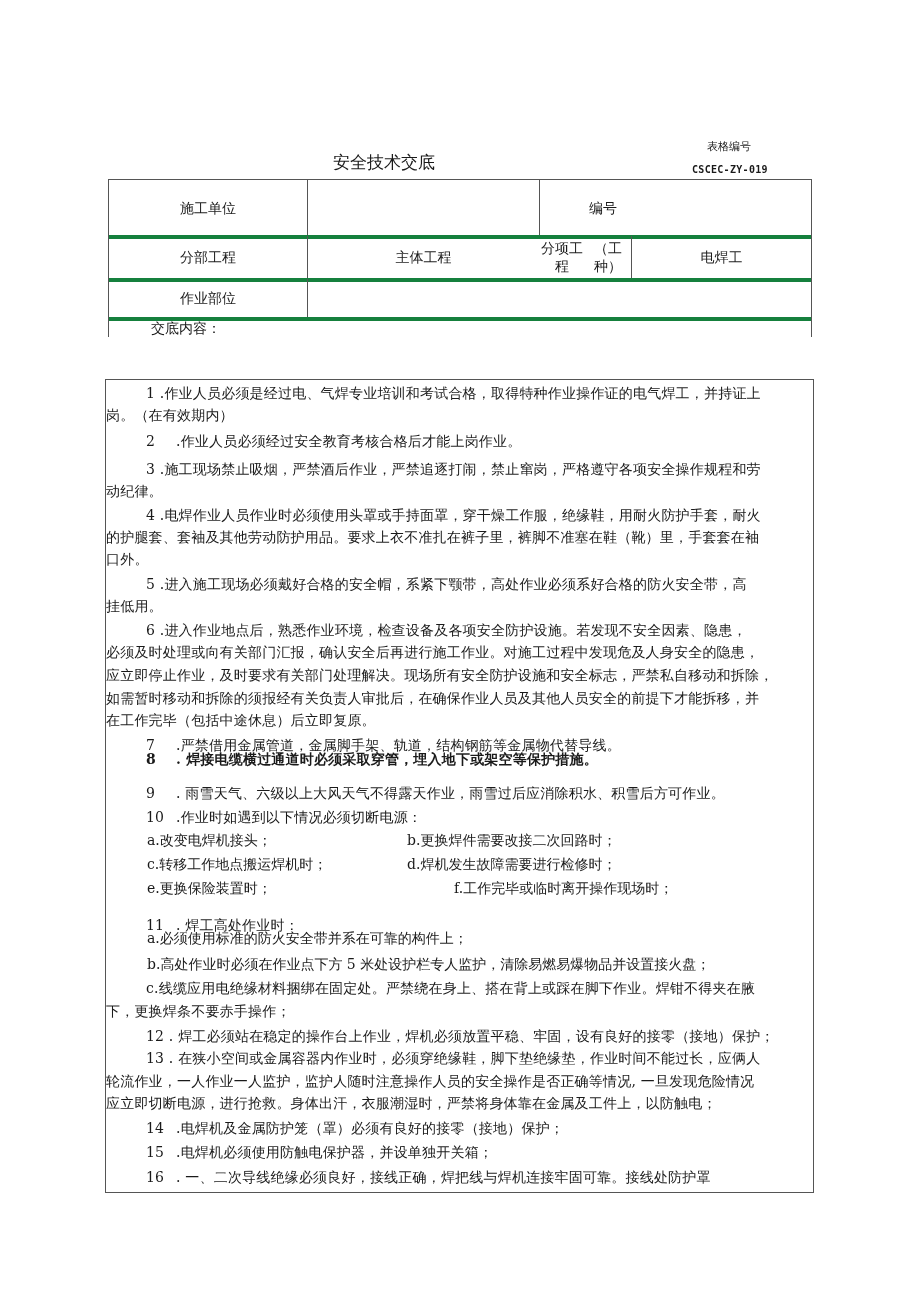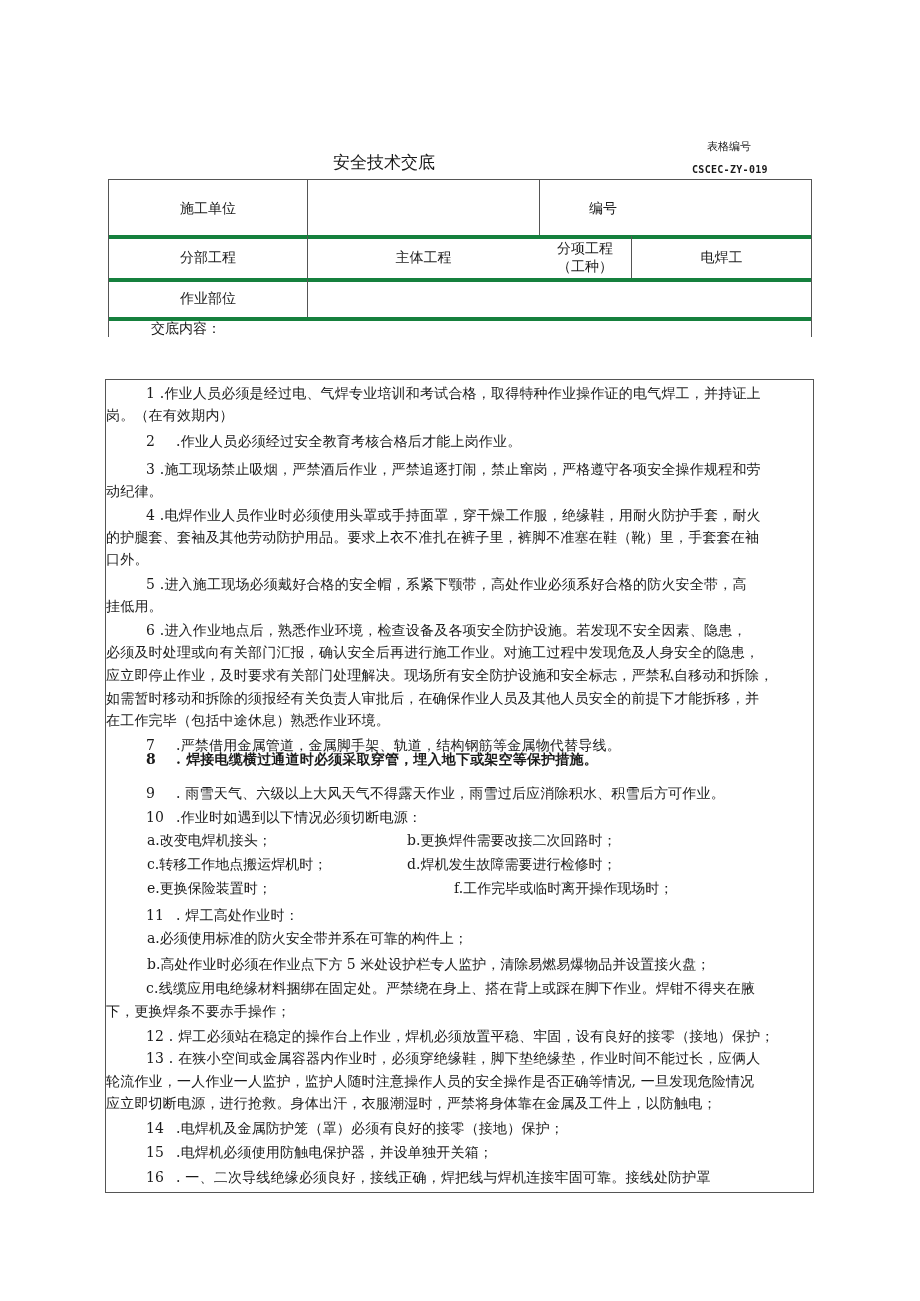--- a/index.html
+++ b/index.html
@@ -35,21 +35,21 @@
 <div class="hdr">
   <div class="hrow" style="top:0;height:55px;">
     <div class="cell vline" style="left:0;width:198px;">施工单位</div>
     <div class="cell vline" style="left:199px;width:231px;"></div>
     <div class="cell" style="left:431px;width:126px;">编号</div>
     <div class="cell" style="left:557px;width:145px;"></div>
   </div>
   <div class="hrow" style="top:56px;height:42px;">
     <div class="cell vline" style="left:0;width:198px;">分部工程</div>
     <div class="cell" style="left:199px;width:231px;">主体工程</div>
-    <div class="cell vline" style="left:430px;width:92px;flex-direction:column;">
+    <div class="cell vline" style="left:430px;width:92px;flex-direction:row;">
       <span>分项工程</span>
       <span>（工种）</span>
     </div>
     <div class="cell" style="left:523px;width:179px;">电焊工</div>
   </div>
   <div class="hrow" style="top:99px;height:38px;">
     <div class="cell vline" style="left:0;width:198px;">作业部位</div>
     <div class="cell" style="left:199px;width:503px;"></div>
   </div>
   <div class="content-label">交底内容：</div>
@@ -69,37 +69,37 @@
   <div class="p" style="top:168px;"><span>口外。</span></div>
   <div class="p" style="top:146px;"><span>的护腿套、套袖及其他劳动防护用品。要求上衣不准扎在裤子里，裤脚不准塞在鞋（靴）里，手套套在袖</span></div>
 
   <div class="p" style="top:193px;"><span class="ind"></span><span>5 .进入施工现场必须戴好合格的安全帽，系紧下颚带，高处作业必须系好合格的防火安全带，高</span></div>
   <div class="p" style="top:215px;"><span>挂低用。</span></div>
 
   <div class="p" style="top:239px;"><span class="ind"></span><span>6 .进入作业地点后，熟悉作业环境，检查设备及各项安全防护设施。若发现不安全因素、隐患，</span></div>
   <div class="p" style="top:261px;"><span>必须及时处理或向有关部门汇报，确认安全后再进行施工作业。对施工过程中发现危及人身安全的隐患，</span></div>
   <div class="p" style="top:284px;"><span>应立即停止作业，及时要求有关部门处理解决。现场所有安全防护设施和安全标志，严禁私自移动和拆除，</span></div>
   <div class="p" style="top:307px;"><span>如需暂时移动和拆除的须报经有关负责人审批后，在确保作业人员及其他人员安全的前提下才能拆移，并</span></div>
-  <div class="p" style="top:329px;"><span>在工作完毕（包括中途休息）熟悉作业环境。</span></div>
+  <div class="p" style="top:329px;"><span>在工作完毕（包括中途休息）后立即复原。</span></div>
 
   <div class="p" style="top:354px;"><span class="ind"></span><span style="display:inline-block;width:30px;">7</span><span>.严禁借用金属管道，金属脚手架、轨道，结构钢筋等金属物代替导线。</span></div>
 
   <div class="p" style="top:368px;font-weight:bold;"><span class="ind"></span><span style="display:inline-block;width:30px;">8</span><span>. 焊接电缆横过通道时必须采取穿管，埋入地下或架空等保护措施。</span></div>
 
   <div class="p" style="top:402px;"><span class="ind"></span><span style="display:inline-block;width:30px;">9</span><span>. 雨雪天气、六级以上大风天气不得露天作业，雨雪过后应消除积水、积雪后方可作业。</span></div>
 
   <div class="p" style="top:426px;"><span class="ind"></span><span style="display:inline-block;width:30px;">10</span><span>.作业时如遇到以下情况必须切断电源：</span></div>
   <div class="sub" style="left:41px;top:452px;">a.改变电焊机接头；</div>
   <div class="sub" style="left:301px;top:452px;">b.更换焊件需要改接二次回路时；</div>
   <div class="sub" style="left:41px;top:476px;">c.转移工作地点搬运焊机时；</div>
   <div class="sub" style="left:301px;top:476px;">d.焊机发生故障需要进行检修时；</div>
   <div class="sub" style="left:41px;top:500px;">e.更换保险装置时；</div>
   <div class="sub" style="left:301px;top:500px;margin-left:47px;">f.工作完毕或临时离开操作现场时；</div>
 
-  <div class="p" style="top:524px;"><span class="ind"></span><span style="display:inline-block;width:30px;">11</span><span>. 焊工高处作业时：</span></div>
+  <div class="p" style="top:524px;"><span class="ind"></span><span style="display:inline-block;width:30px;margin-top:10px;">11</span><span>. 焊工高处作业时：</span></div>
   <div class="sub" style="left:41px;top:550px;">a.必须使用标准的防火安全带并系在可靠的构件上；</div>
   <div class="sub" style="left:41px;top:576px;">b.高处作业时必须在作业点下方 5 米处设护栏专人监护，清除易燃易爆物品并设置接火盘；</div>
   <div class="p" style="top:597px;"><span class="ind"></span><span>c.线缆应用电绝缘材料捆绑在固定处。严禁绕在身上、搭在背上或踩在脚下作业。焊钳不得夹在腋</span></div>
   <div class="p" style="top:620px;"><span>下，更换焊条不要赤手操作；</span></div>
 
   <div class="p" style="top:645px;white-space:nowrap;"><span class="ind"></span><span>12 . 焊工必须站在稳定的操作台上作业，焊机必须放置平稳、牢固，设有良好的接零（接地）保护；</span></div>
 
   <div class="p" style="top:667px;"><span class="ind"></span><span>13 . 在狭小空间或金属容器内作业时，必须穿绝缘鞋，脚下垫绝缘垫，作业时间不能过长，应俩人</span></div>
   <div class="p" style="top:690px;"><span>轮流作业，一人作业一人监护，监护人随时注意操作人员的安全操作是否正确等情况, 一旦发现危险情况</span></div>
   <div class="p" style="top:712px;"><span>应立即切断电源，进行抢救。身体出汗，衣服潮湿时，严禁将身体靠在金属及工件上，以防触电；</span></div>

